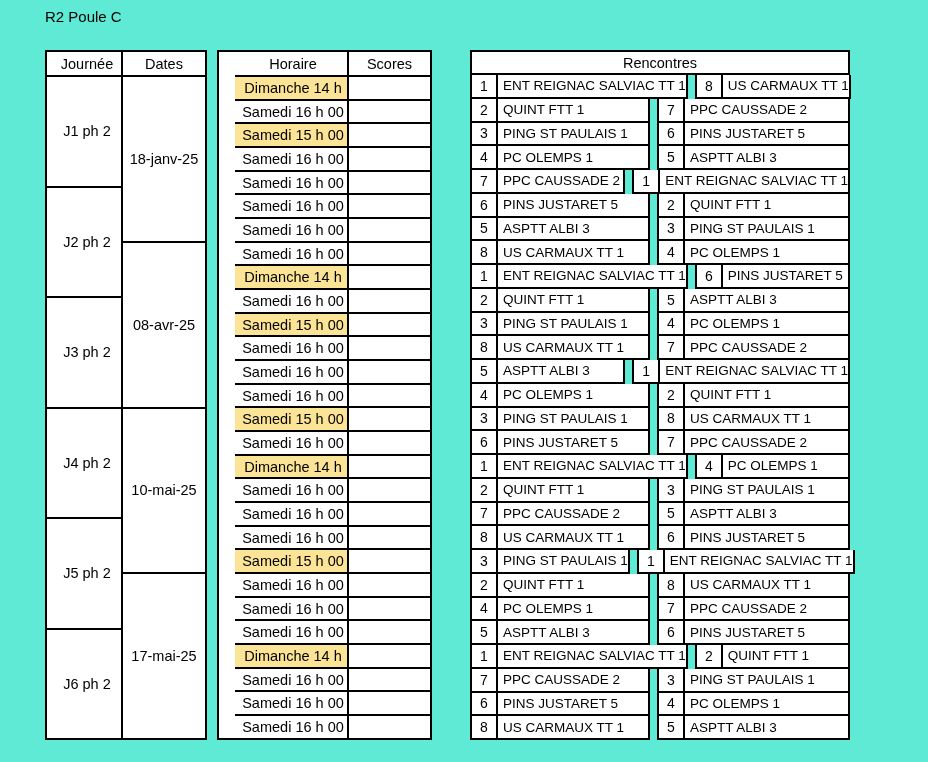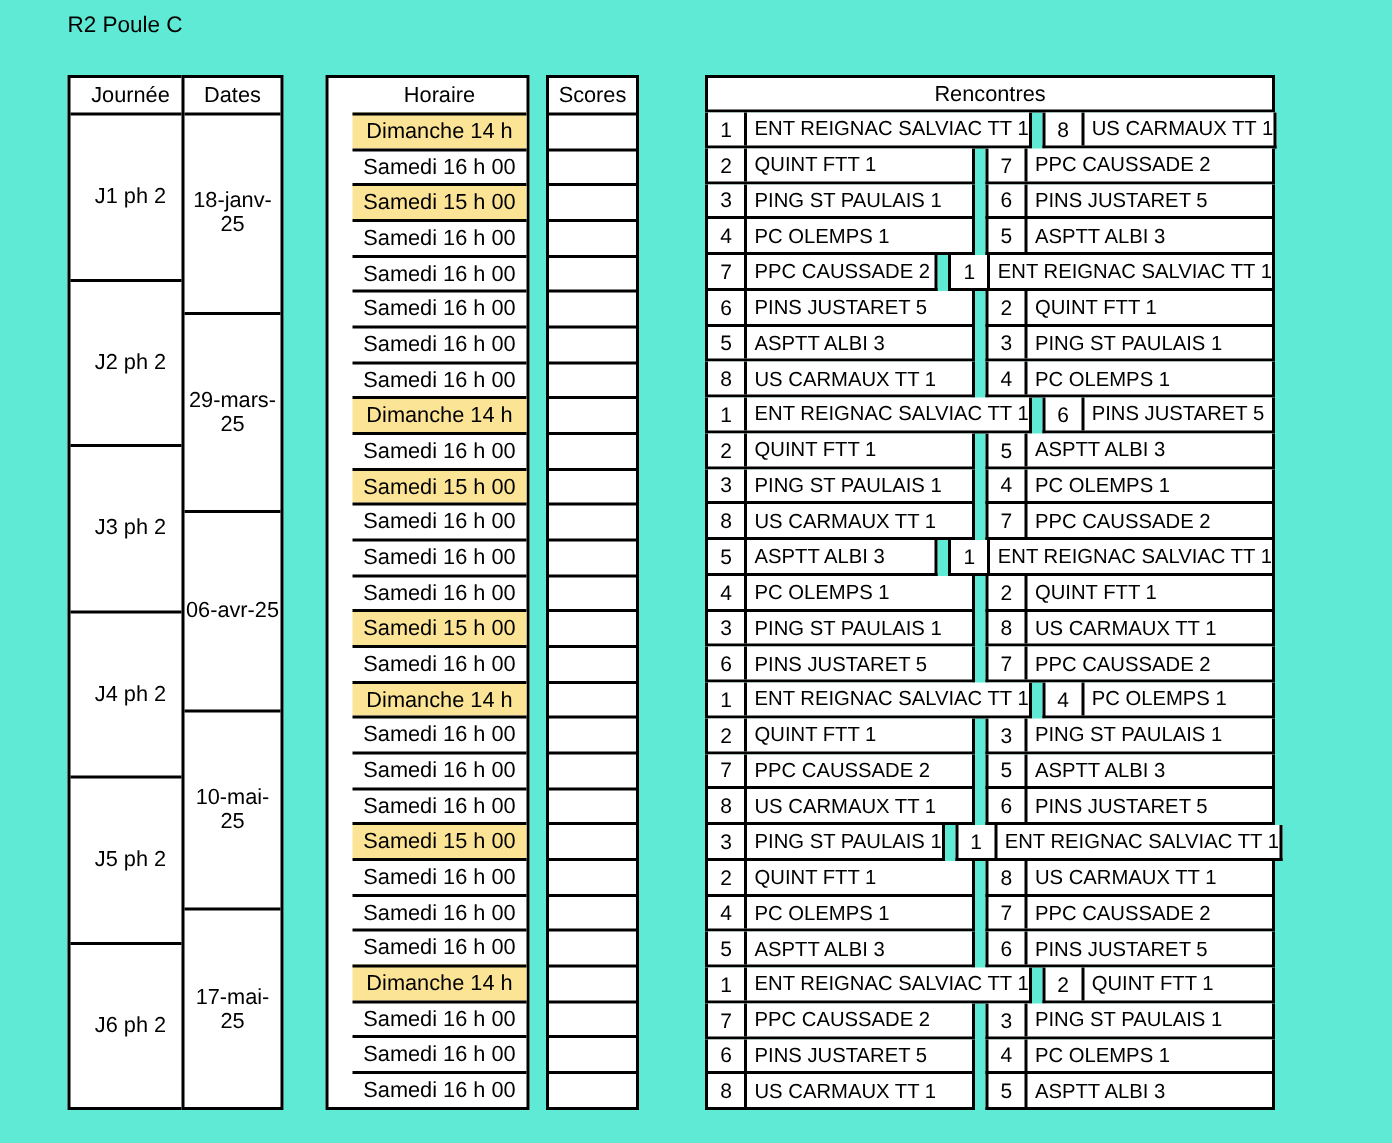--- a/index.html
+++ b/index.html
@@ -3,23 +3,23 @@
 <meta charset="utf-8">
 <style>
   html,body{margin:0;padding:0;background:#fff;}
   body{width:928px;height:762px;font-family:"Liberation Sans",sans-serif;color:#000;}
   .page{position:relative;width:928px;height:762px;background:#5eead4;overflow:hidden;}
   .title{position:absolute;left:45px;top:8px;font-size:15px;}
   .schedule{position:absolute;left:45px;top:50px;width:848px;height:690px;}
   .col{position:absolute;top:0;height:690px;border:2px solid #000;box-sizing:border-box;
        display:flex;flex-direction:column;background:#fff;}
   .col-journee{left:0;width:84px;}
-  .col-dates{left:76px;width:68px;}
+  .col-dates{left:76px;width:86px;}
   .col-horaire{left:172px;width:136px;padding-left:16px;}
-  .col-scores{left:319px;width:62px;}
+  .col-scores{left:302px;width:85px;}
   .hcell{flex:0 0 23px;display:flex;align-items:center;justify-content:center;font-size:14.5px;}
   .cell{flex:1 1 0;border-top:2px solid #000;box-sizing:border-box;display:flex;
         align-items:center;justify-content:center;font-size:14.5px;text-align:center;}
   .rencontres{position:absolute;left:385px;top:0;width:380px;height:690px;
               display:flex;flex-direction:column;box-sizing:border-box;margin-left:40px;}
   .ren-header{flex:0 0 25px;border:2px solid #000;box-sizing:border-box;display:flex;
               align-items:center;justify-content:center;font-size:14.5px;background:#fff;}
   .ren-rows{flex:1 1 auto;display:flex;flex-direction:column;}
   .match-row{flex:1 1 0;display:flex;}
   .match-box{display:flex;border-left:2px solid #000;border-right:2px solid #000;
@@ -44,22 +44,21 @@
         <div class="cell">J2 ph 2</div>
         <div class="cell">J3 ph 2</div>
         <div class="cell">J4 ph 2</div>
         <div class="cell">J5 ph 2</div>
         <div class="cell">J6 ph 2</div>
       </div>
 
     <div class="col col-dates" id="col-dates">
       <div class="hcell">Dates</div>
     <div class="cell">18-janv-25</div>
-        <div class="cell">29-mars-25</div>
-        <div class="cell">06-avr-25</div>
+        <div class="cell">08-avr-25</div>
         <div class="cell">10-mai-25</div>
         <div class="cell">17-mai-25</div>
       </div>
 
     <div class="col col-horaire" id="col-horaire">
       <div class="hcell">Horaire</div>
     <div class="cell" style="background: rgb(252, 228, 150);">Dimanche 14 h</div>
         <div class="cell">Samedi 16 h 00</div>
         <div class="cell" style="background: rgb(252, 228, 150);">Samedi 15 h 00</div>
         <div class="cell">Samedi 16 h 00</div>

